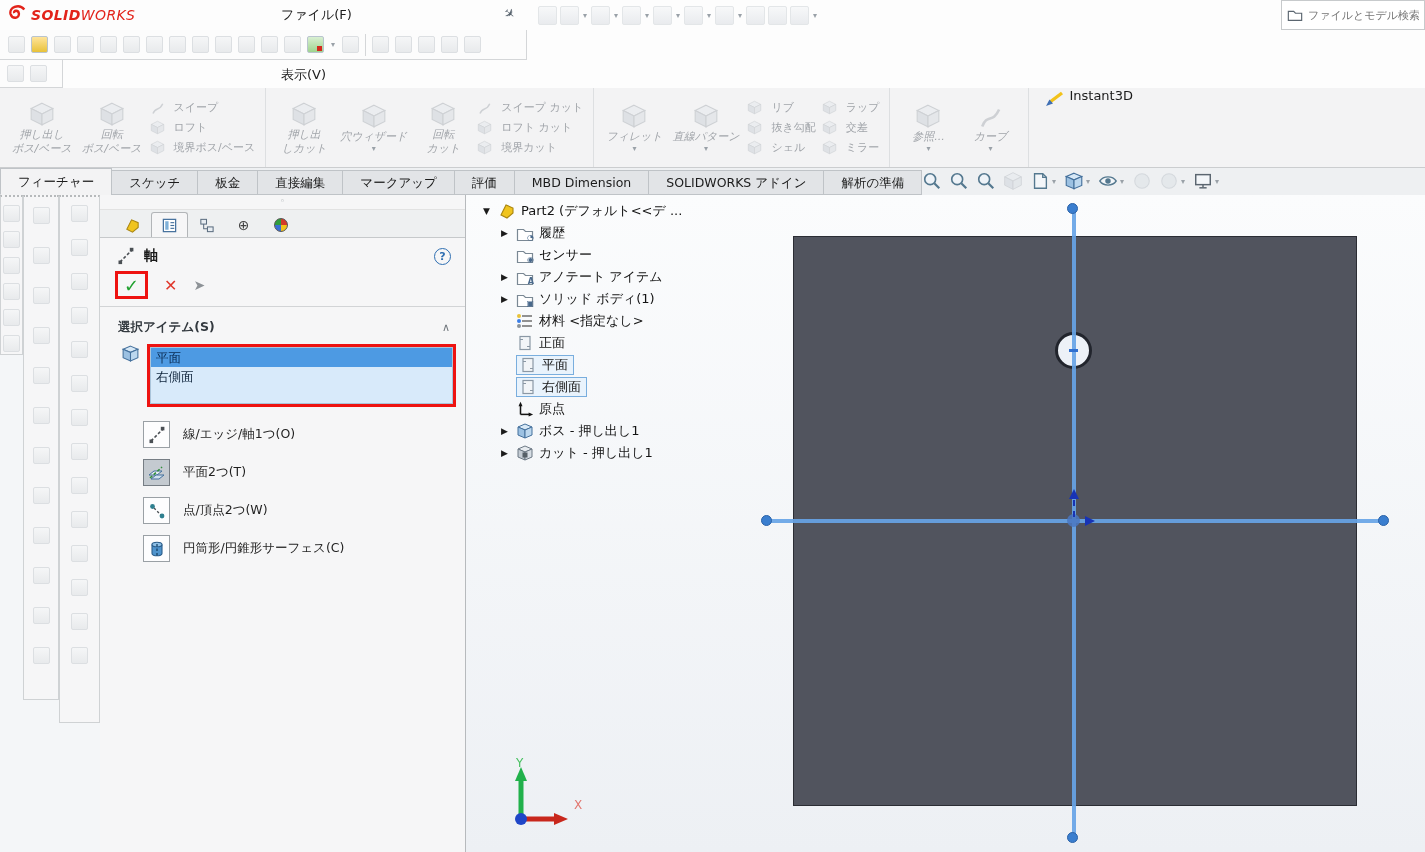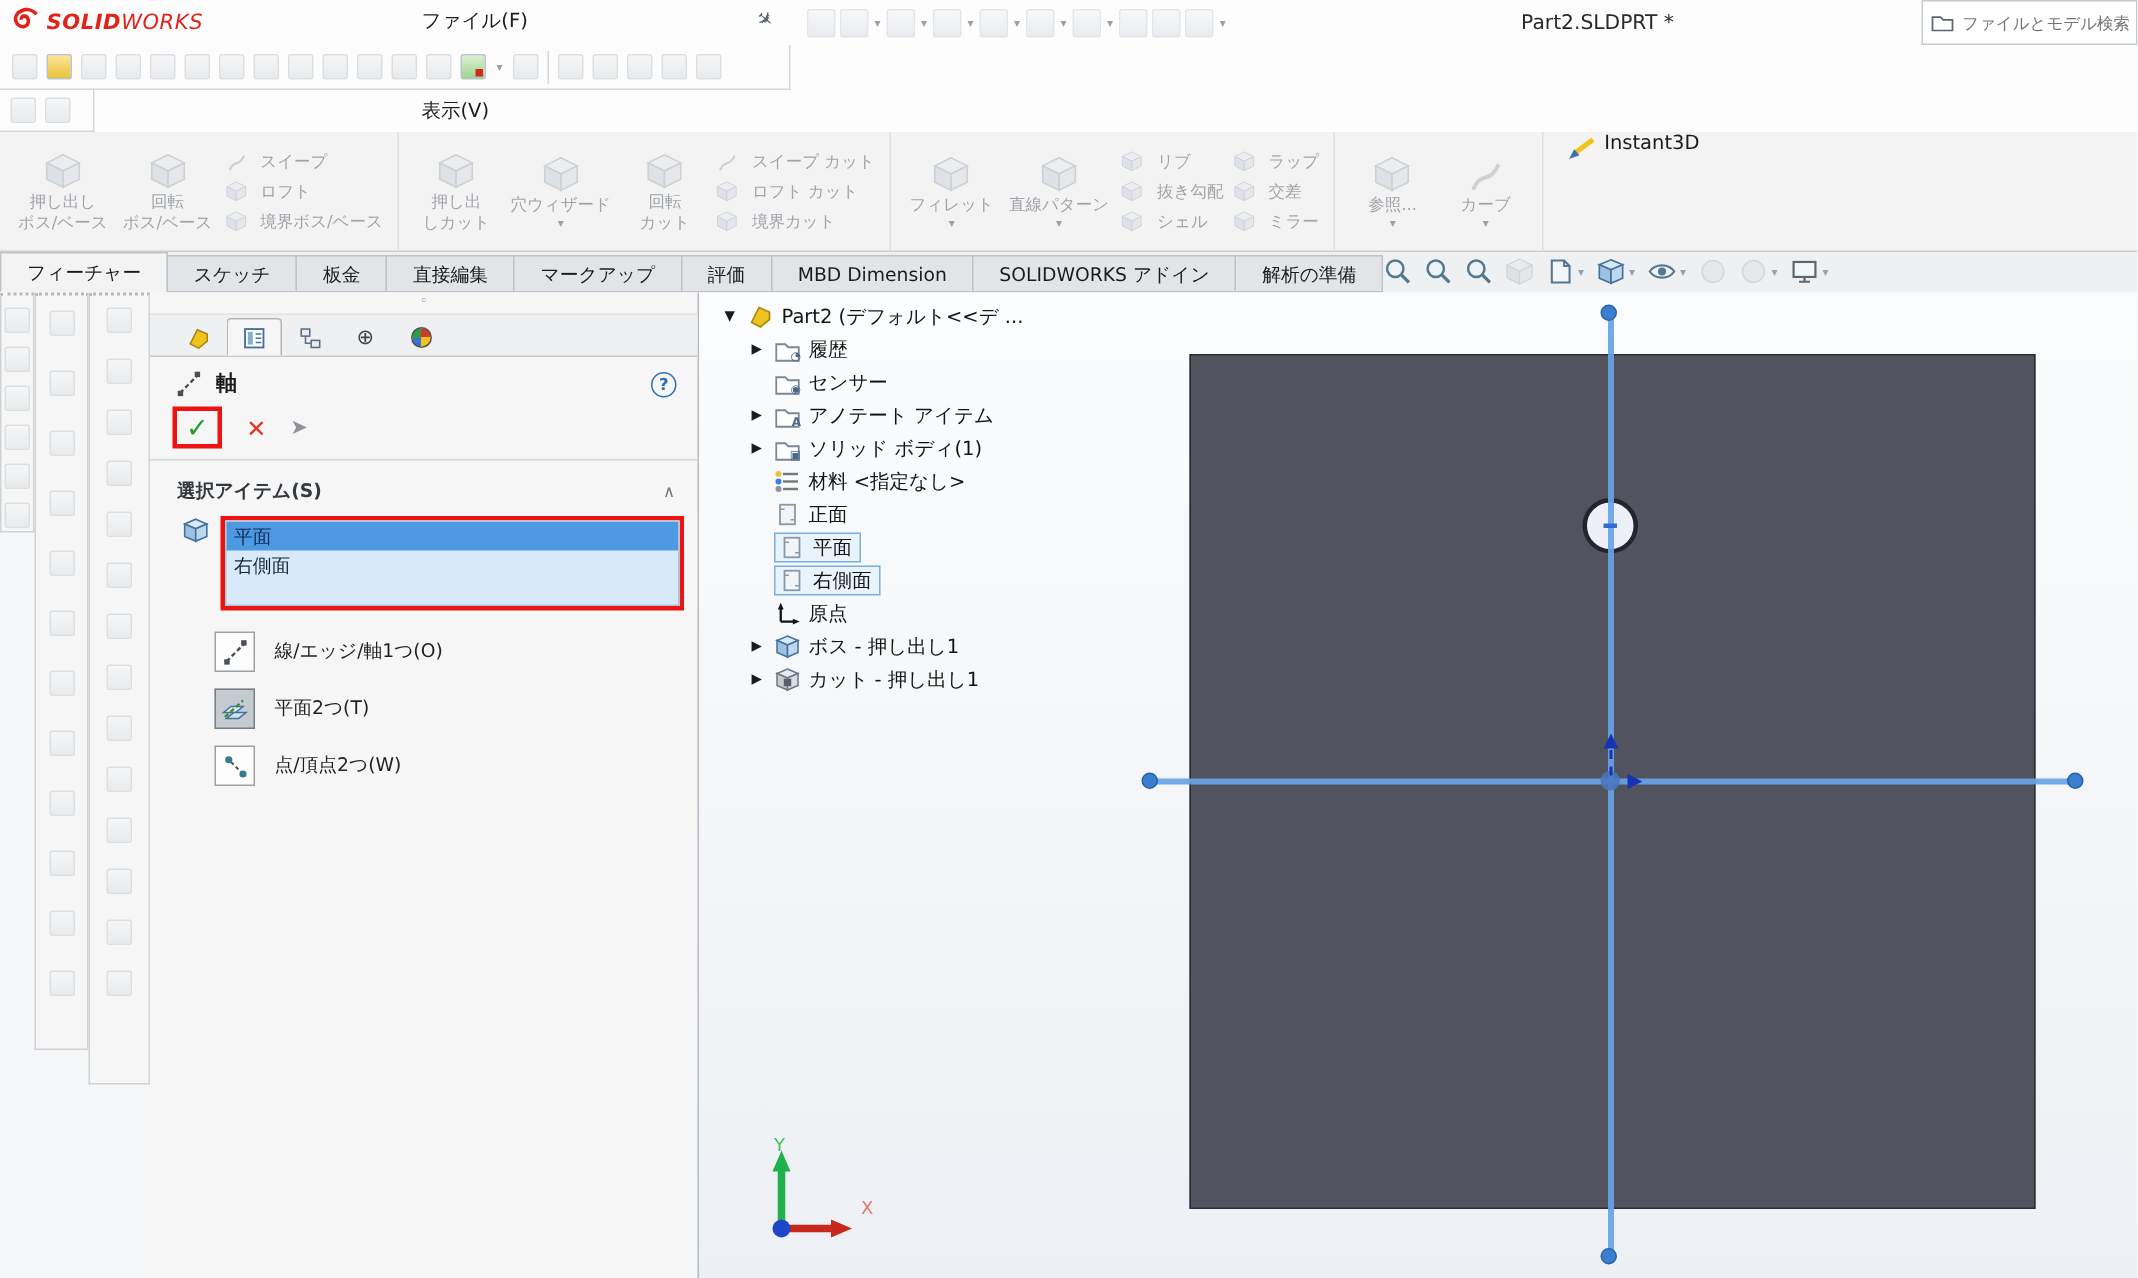--- a/index.html
+++ b/index.html
@@ -39,21 +39,21 @@
   .ph.c-sensor::after { content:""; position:absolute; right:1px; bottom:1px; width:5px; height:5px; background:#d42a1e; }
   .tb-div { width:1px; height:22px; background:#d4d6d8; flex:none; }
 
   
   .ribbon { position:absolute; top:88px; left:0; right:0; height:80px; background:#f3f3f4;
             border-bottom:1px solid #cbcdcf; display:flex; align-items:stretch; }
   .rgroup { display:flex; align-items:center; gap:6px; padding:0 10px; border-right:1px solid #dddfe1; }
   .rgroup.last { border-right:none; }
   .bigbtn { min-width:56px; display:flex; flex-direction:column; align-items:center; justify-content:center;
             gap:1px; padding:2px 2px; }
-  .bigbtn .lab { font-size:11px; line-height:13px; color:#a0a4a9; text-align:right; white-space:nowrap; }
+  .bigbtn .lab { font-size:11px; line-height:13px; color:#a0a4a9; text-align:right; white-space:nowrap;font-style:italic; }
   .smallcol { display:flex; flex-direction:column; justify-content:center; gap:5px; }
   .smallbtn { display:flex; align-items:center; gap:9px; font-size:11px; color:#a0a4a9; white-space:nowrap; }
   .ribbon svg.gray { opacity:.35; }
   .i26 { width:26px; height:26px; }
   .i16 { width:15px; height:15px; }
   .instant3d { display:flex; flex-direction:row; align-items:flex-start; justify-content:center; padding:0 14px; gap:2px; }
   .instant3d .lab { font-size:13px; color:#1b1b1b; }
 
   
   .tabbar { position:absolute; top:168px; left:0; right:0; height:27px; background:#eef0f2; display:flex; align-items:flex-end; }
@@ -273,21 +273,20 @@
         <span class="dd">▾</span>
       <span class="qi"></span>
         <span class="dd">▾</span>
       <span class="qi"></span>
         <span class="dd">▾</span>
       <span class="qi"></span>
       <span class="qi"></span>
       <span class="qi"></span>
         <span class="dd">▾</span>
     </div>
-    <div class="doc-title">Part2.SLDPRT *</div>
     <div class="search-box">
       <svg width="16" height="16" viewBox="0 0 18 18">
         <path d="M1.5,5 h6 l2,2 h7 v8 h-15 z" fill="#fff" stroke="#5b6670" stroke-width="1.3"></path>
       </svg>
       <input type="text" placeholder="ファイルとモデル検索" style="">
     </div>
   </div>
 
   <div class="toolbar2">
     <span class="ph"></span>
@@ -669,20 +668,28 @@
             </span>
           <span class="opt-label">平面2つ(T)</span>
         </div>
         <div class="opt">
           <span class="opt-icon">
               <svg width="18" height="18" viewBox="0 0 18 18">
                 <use href="#sym-points2"></use>
               </svg>
             </span>
           <span class="opt-label">点/頂点2つ(W)</span>
+        </div>
+        <div class="opt">
+          <span class="opt-icon">
+              <svg width="18" height="18" viewBox="0 0 18 18">
+                <use href="#sym-cylinder"></use>
+              </svg>
+            </span>
+          <span class="opt-label">円筒形/円錐形サーフェス(C)</span>
         </div>
       </div>
     </div>
 
     <div class="pm-grip">◦</div>
 
     <div class="viewport">
 
       <div class="tree">
         <div class="trow">

